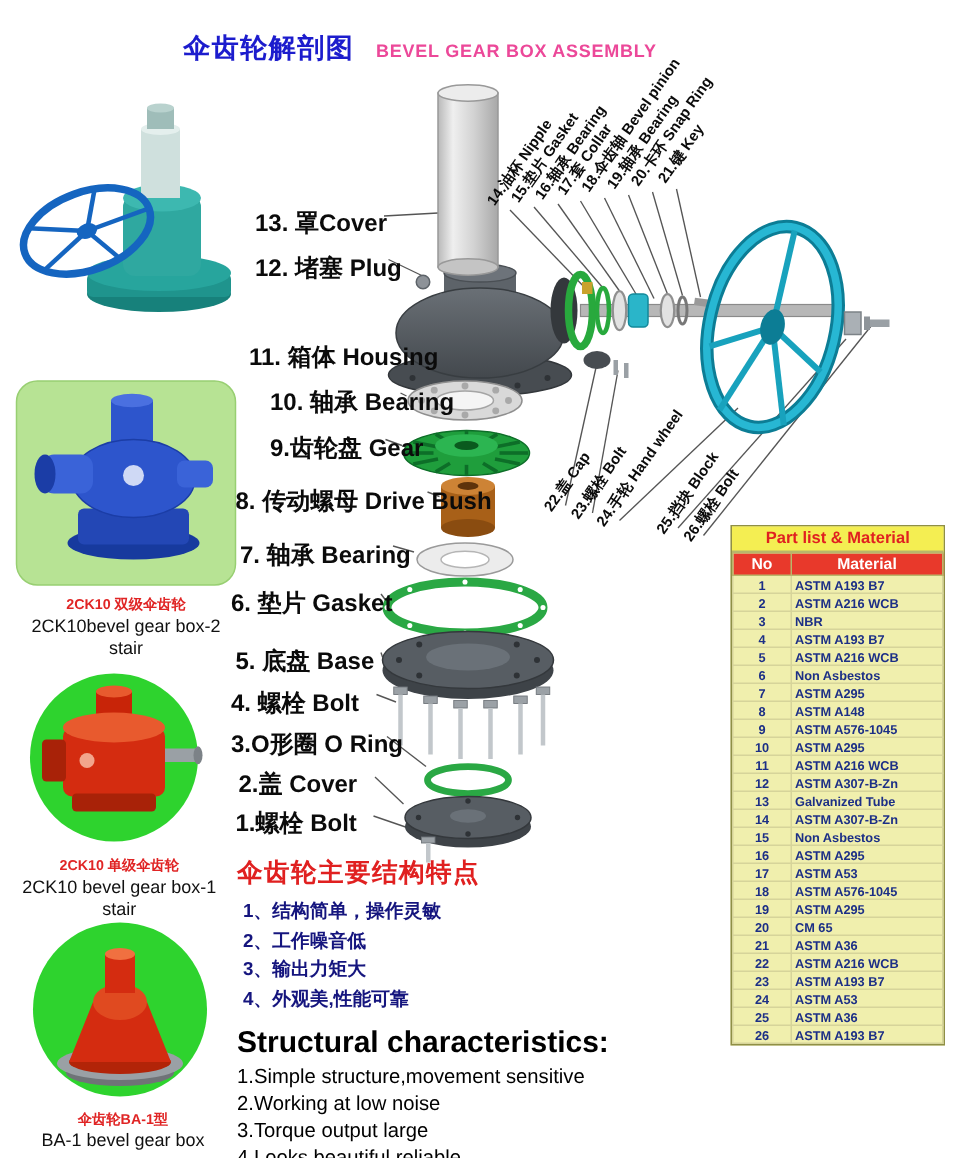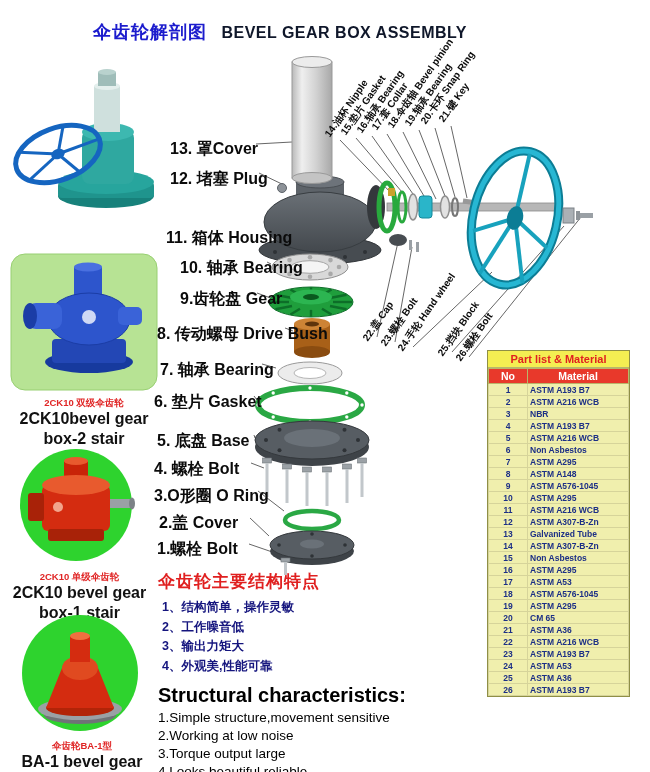--- a/index.html
+++ b/index.html
@@ -4,32 +4,32 @@
 <style>
   * { margin:0; padding:0; box-sizing:border-box; }
   html,body { background:#fff; }
   .page {
     position:relative; width:650px; height:772px; background:#fff;
     font-family:"Liberation Sans", sans-serif; overflow:hidden;
   }
   
   .title { position:absolute; left:0; top:20px; width:560px; text-align:center; white-space:nowrap; }
   .title .cn { font-size:18px; font-weight:bold; color:#1c1ccd; letter-spacing:1px; }
-  .title .en { font-size:16px; font-weight:bold; color:#0f172a; margin-left:10px; letter-spacing:.5px; }
+  .title .en { font-size:12px; font-weight:bold; color:#ec4899; margin-left:10px; letter-spacing:.5px; }
 
   
   figure { position:absolute; text-align:center; }
   .fig1 { left:6px;  top:56px;  width:158px; }
   .fig2 { left:10px; top:253px; width:148px; }
   .fig3 { left:12px; top:447px; width:135px; }
   .fig4 { left:12px; top:612px; width:140px; }
   figcaption { line-height:1.25; margin-top:2px; }
   .cap-red   { color:#e02525; font-weight:bold; font-size:12px; }
   .cap-red-s { color:#e02525; font-weight:bold; font-size:9.5px; }
-  .cap-blk   { color:#111;    font-size:16px;font-weight:bold; }
+  .cap-blk   { color:#111;    font-size:12px; }
 
   
   .diagram { position:absolute; left:155px; top:50px; width:495px; height:530px; }
   .llab {
     position:absolute; font-size:16px; font-weight:bold; color:#0b0b0b;
     white-space:nowrap; z-index:3;
   }
   .rlab {
     position:absolute; font-size:10px; font-weight:bold; color:#0b0b0b;
     white-space:nowrap; transform:rotate(-55deg); transform-origin:0 100%; z-index:3;

